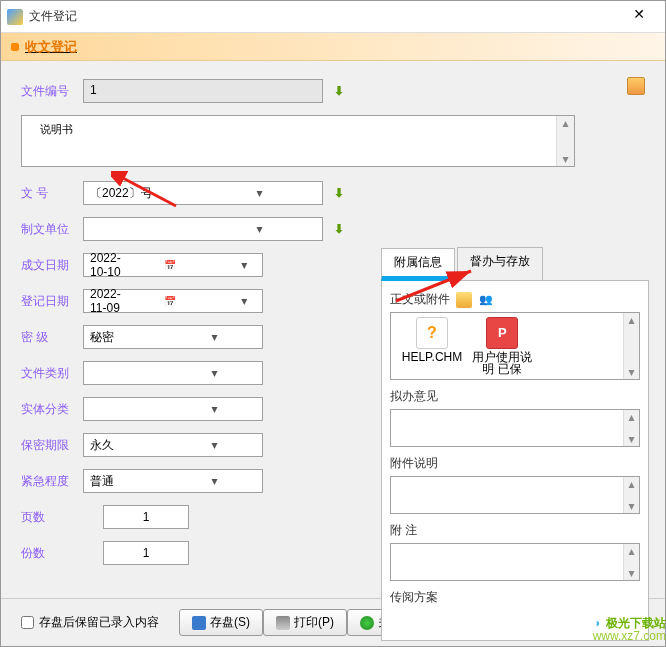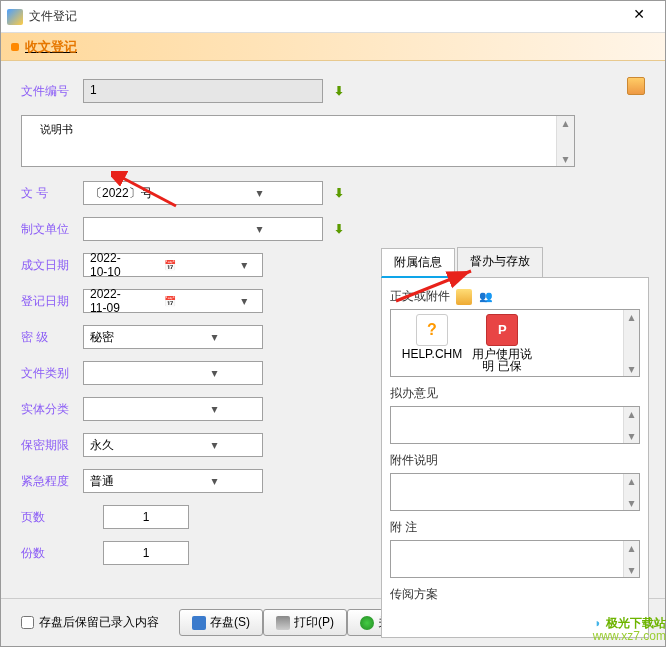--- a/index.html
+++ b/index.html
@@ -40,21 +40,21 @@
 .num-input { width: 86px; text-align: center; height: 24px; border: 1px solid #a0a0a0; background: #fff; display: flex; align-items: center; justify-content: center; margin-left: 20px; }
 
 .green-arrow { width: 16px; height: 16px; margin-left: 8px; color: #5c9b00; font-weight: bold; display: inline-flex; align-items: center; justify-content: center; cursor: pointer; }
 .paste-icon { position: absolute; right: 20px; top: 16px; width: 18px; height: 18px; background: linear-gradient(#ffcc66, #ee9944); border-radius: 2px; border: 1px solid #cc8833; cursor: pointer; }
 
 .left-col { width: 350px; float: left; }
 .right-col { position: absolute; left: 380px; top: 186px; width: 268px; }
 
 .tabs { display: flex; border-bottom: 1px solid #bbb; }
 .tab { padding: 5px 12px; border: 1px solid #bbb; border-bottom: none; background: #f0f0f0; cursor: pointer; margin-right: 2px; }
-.tab.active { background: #fff; border-bottom: 2px solid #0ea5e9; position: relative; top: 1px; }
+.tab.active { background: #fff; border-bottom: 5px solid #0ea5e9; position: relative; top: 1px; }
 
 .panel { border: 1px solid #bbb; border-top: none; background: #fff; padding: 10px 8px; height: 360px; }
 .panel-section { margin-bottom: 8px; }
 .panel-label { display: flex; align-items: center; margin-bottom: 4px; }
 .panel-label .txt { color: #333; }
 .panel-label .picon { width: 16px; height: 16px; margin-left: 6px; cursor: pointer; display: inline-flex; align-items: center; justify-content: center; }
 .folder-icon { background: linear-gradient(#ffdd77, #eeaa33); border-radius: 2px; }
 .people-icon { color: #cc8833; font-size: 11px; }
 
 .attach-list { border: 1px solid #a0a0a0; height: 68px; display: flex; padding: 4px 6px; overflow: hidden; position: relative; }

